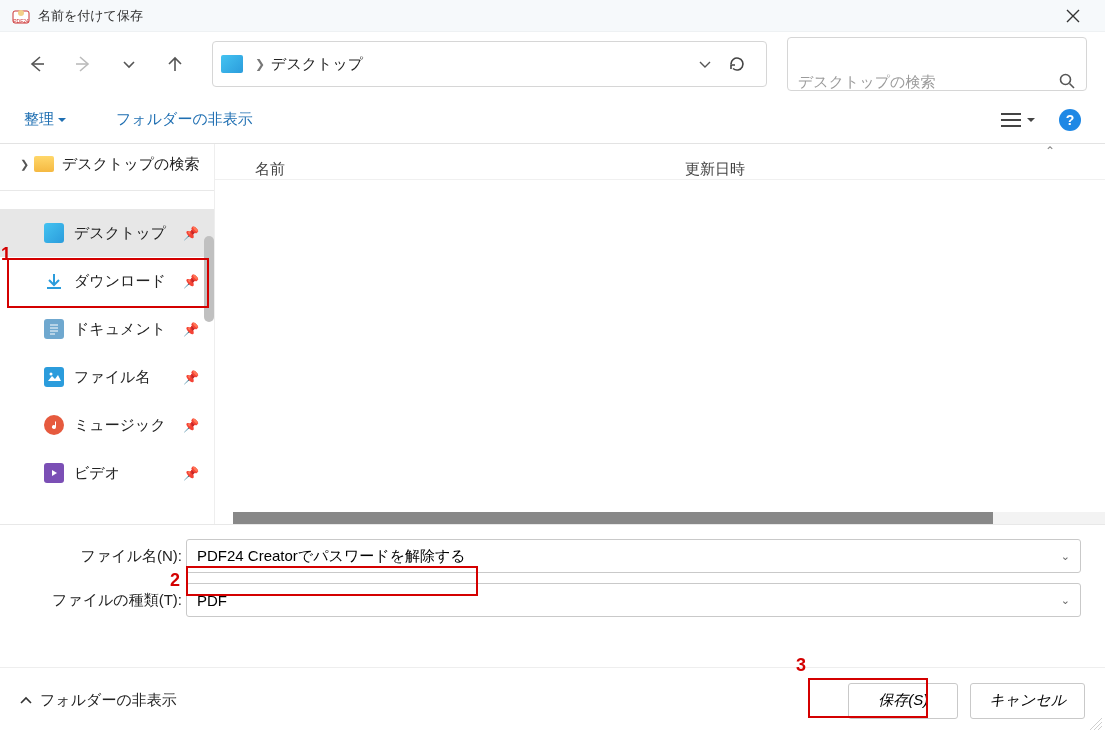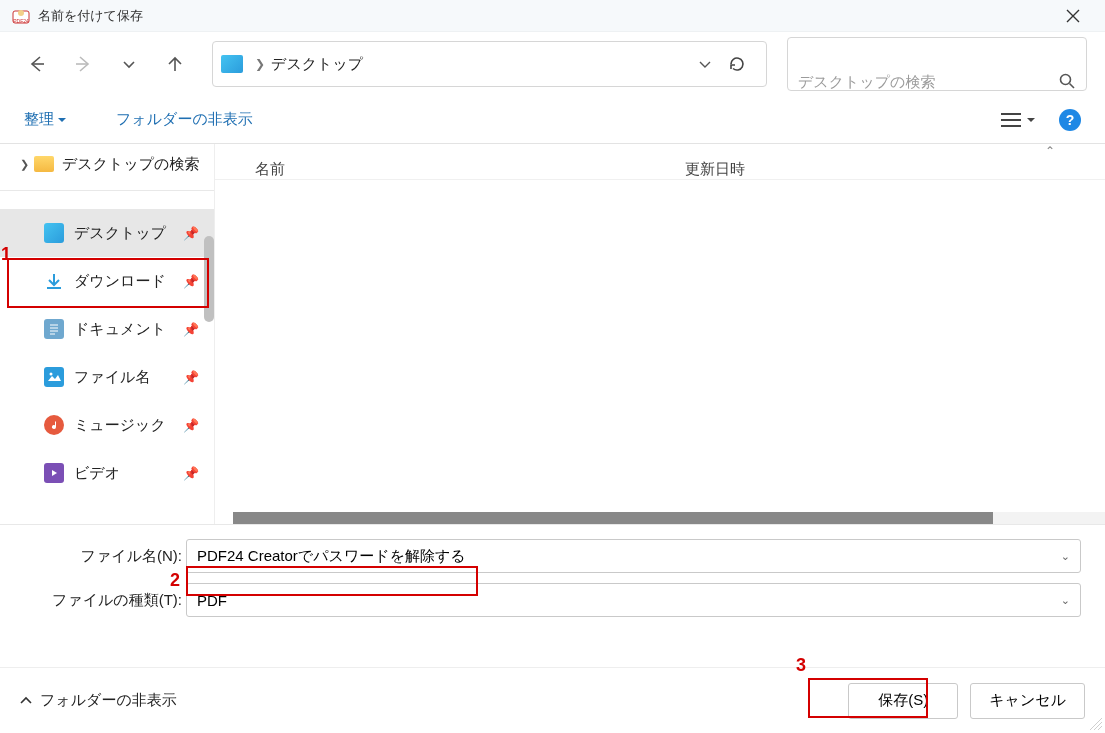--- a/index.html
+++ b/index.html
@@ -66,21 +66,21 @@
 .bottom { padding: 14px 24px 0 16px; border-top: 1px solid #e8e8e8; }
 .field-row { display:flex; align-items:center; margin-bottom: 10px; }
 .field-row .lbl { width: 170px; text-align:right; font-size:15px; color:#222; padding-right: 4px; }
 .field-row .combo { flex:1; height:34px; border:1px solid #c9c9c9; border-radius:3px; display:flex; align-items:center; padding:0 10px; font-size:15px; background:#fff; }
 .field-row .combo .dd2 { margin-left:auto; color:#666; font-size:11px; }
 
 
 .footer { position:absolute; left:0; right:0; bottom:0; height:66px; display:flex; align-items:center; padding:0 20px; border-top:1px solid #eee; }
 .footer .hide-folders { display:flex; align-items:center; gap:8px; color:#222; font-size:15px; cursor:pointer; }
 .footer .spacer2 { flex:1; }
-.footer button { height:36px; min-width:110px; padding:0 18px; border:1px solid #c9c9c9; background:#fff; border-radius:3px; font-size:15px; cursor:pointer; margin-left:12px; }
+.footer button { height:36px; min-width:110px; padding:0 18px; border:1px solid #c9c9c9; background:#fff; border-radius:3px; font-size:15px; cursor:pointer; margin-left:12px;font-style:italic; }
 
 svg { display:block; }
 input::placeholder { color: #9b9b9b; }
 .resize-grip { position:absolute; right:3px; bottom:3px; width:12px; height:12px; opacity:0.4; }
 </style>
 </head>
 <body>
 
 <div class="titlebar">
   <span class="app-icon">

